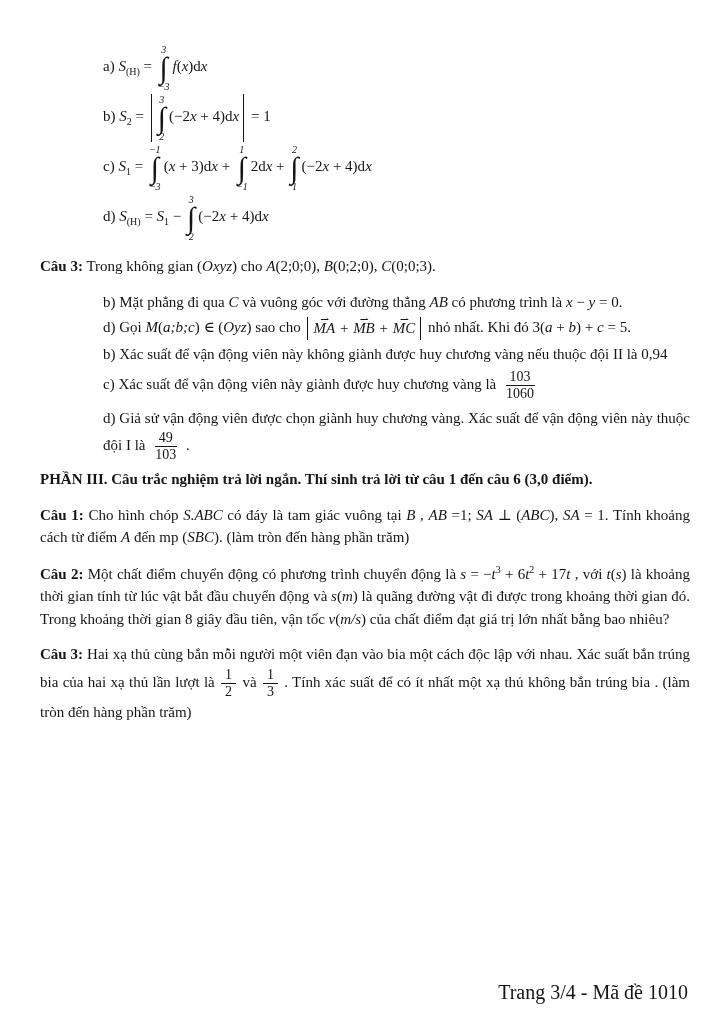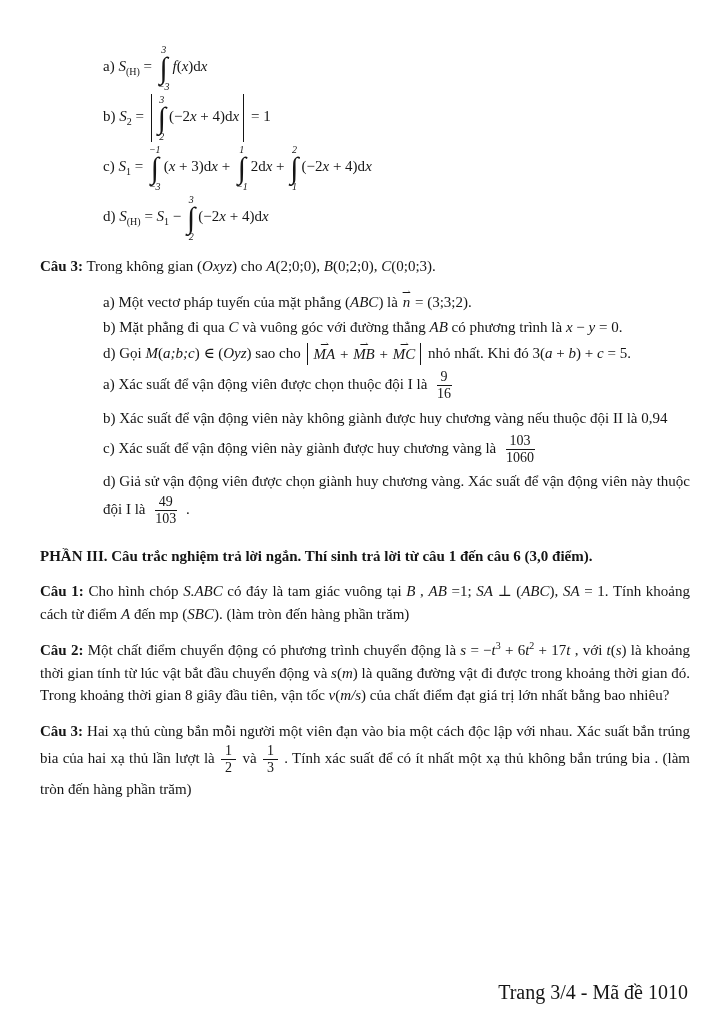--- a/index.html
+++ b/index.html
@@ -36,21 +36,21 @@
   .abs{
     display:inline-block; vertical-align:middle;
     border-left:1.4px solid #151515; border-right:1.4px solid #151515;
     padding:0 4px; margin:0 3px; white-space:nowrap;
   }
   .vec{ position:relative; display:inline-block; font-style:italic; margin:0 1px; }
   .vec::before{
     content:"⇀"; position:absolute; top:-0.60em; left:52%;
     transform:translateX(-50%); font-size:0.72em; font-style:normal;
   }
-  .heading{ margin:17px 0 3px 0; }
+  .heading{ margin:4px 0 3px 0; }
   .footer{ position:absolute; top:957px; right:37px; font-size:20px; }
 </style>
 </head>
 <body>
 
 <div class="page">
 
   <div class="fline">a)  <i class="mv">S</i><sub>(H)</sub> = <span class="intwrap">
         <span class="ibound">3</span>
         <span class="isign">∫</span>
@@ -74,28 +74,23 @@
         <span class="isign">∫</span>
         <span class="ibound">1</span>
       </span>(−2<i class="mv">x</i> + 4)d<i class="mv">x</i></div>
   <div class="fline">d)  <i class="mv">S</i><sub>(H)</sub> = <i class="mv">S</i><sub>1</sub> − <span class="intwrap">
         <span class="ibound">3</span>
         <span class="isign">∫</span>
         <span class="ibound">2</span>
       </span>(−2<i class="mv">x</i> + 4)d<i class="mv">x</i></div>
 
   <p class="para"><b class="mb">Câu 3:</b> Trong không gian (<i class="mv">Oxyz</i>) cho <i class="mv">A</i>(2;0;0), <i class="mv">B</i>(0;2;0), <i class="mv">C</i>(0;0;3).</p>
-  <div class="item">a) Một vectơ pháp tuyến của mặt phẳng (<i class="mv">ABC</i>) là <span class="vec">n</span> = (3;3;2).</div>
   <div class="item">b) Mặt phẳng đi qua <i class="mv">C</i> và vuông góc với đường thẳng <i class="mv">AB</i> có phương trình là <i class="mv">x</i> − <i class="mv">y</i> = 0.</div>
   <div class="item">d) Gọi <i class="mv">M</i>(<i class="mv">a;b;c</i>) ∈ (<i class="mv">Oyz</i>) sao cho <span class="abs"><span class="vec">MA</span> + <span class="vec">MB</span> + <span class="vec">MC</span></span> nhỏ nhất. Khi đó 3(<i class="mv">a</i> + <i class="mv">b</i>) + <i class="mv">c</i> = 5.</div>
 
-  <div class="item">a) Xác suất để vận động viên được chọn thuộc đội I là <span class="frac">
-        <span class="num">9</span>
-        <span class="den">16</span>
-      </span></div>
   <div class="item">b) Xác suất để vận động viên này không giành được huy chương vàng nếu thuộc đội II là 0,94</div>
   <div class="item">c) Xác suất để vận động viên này giành được huy chương vàng là <span class="frac">
         <span class="num">103</span>
         <span class="den">1060</span>
       </span></div>
   <div class="item">d) Giả sử vận động viên được chọn giành huy chương vàng. Xác suất để vận động viên này thuộc đội I là <span class="frac">
         <span class="num">49</span>
         <span class="den">103</span>
       </span> .</div>
 

